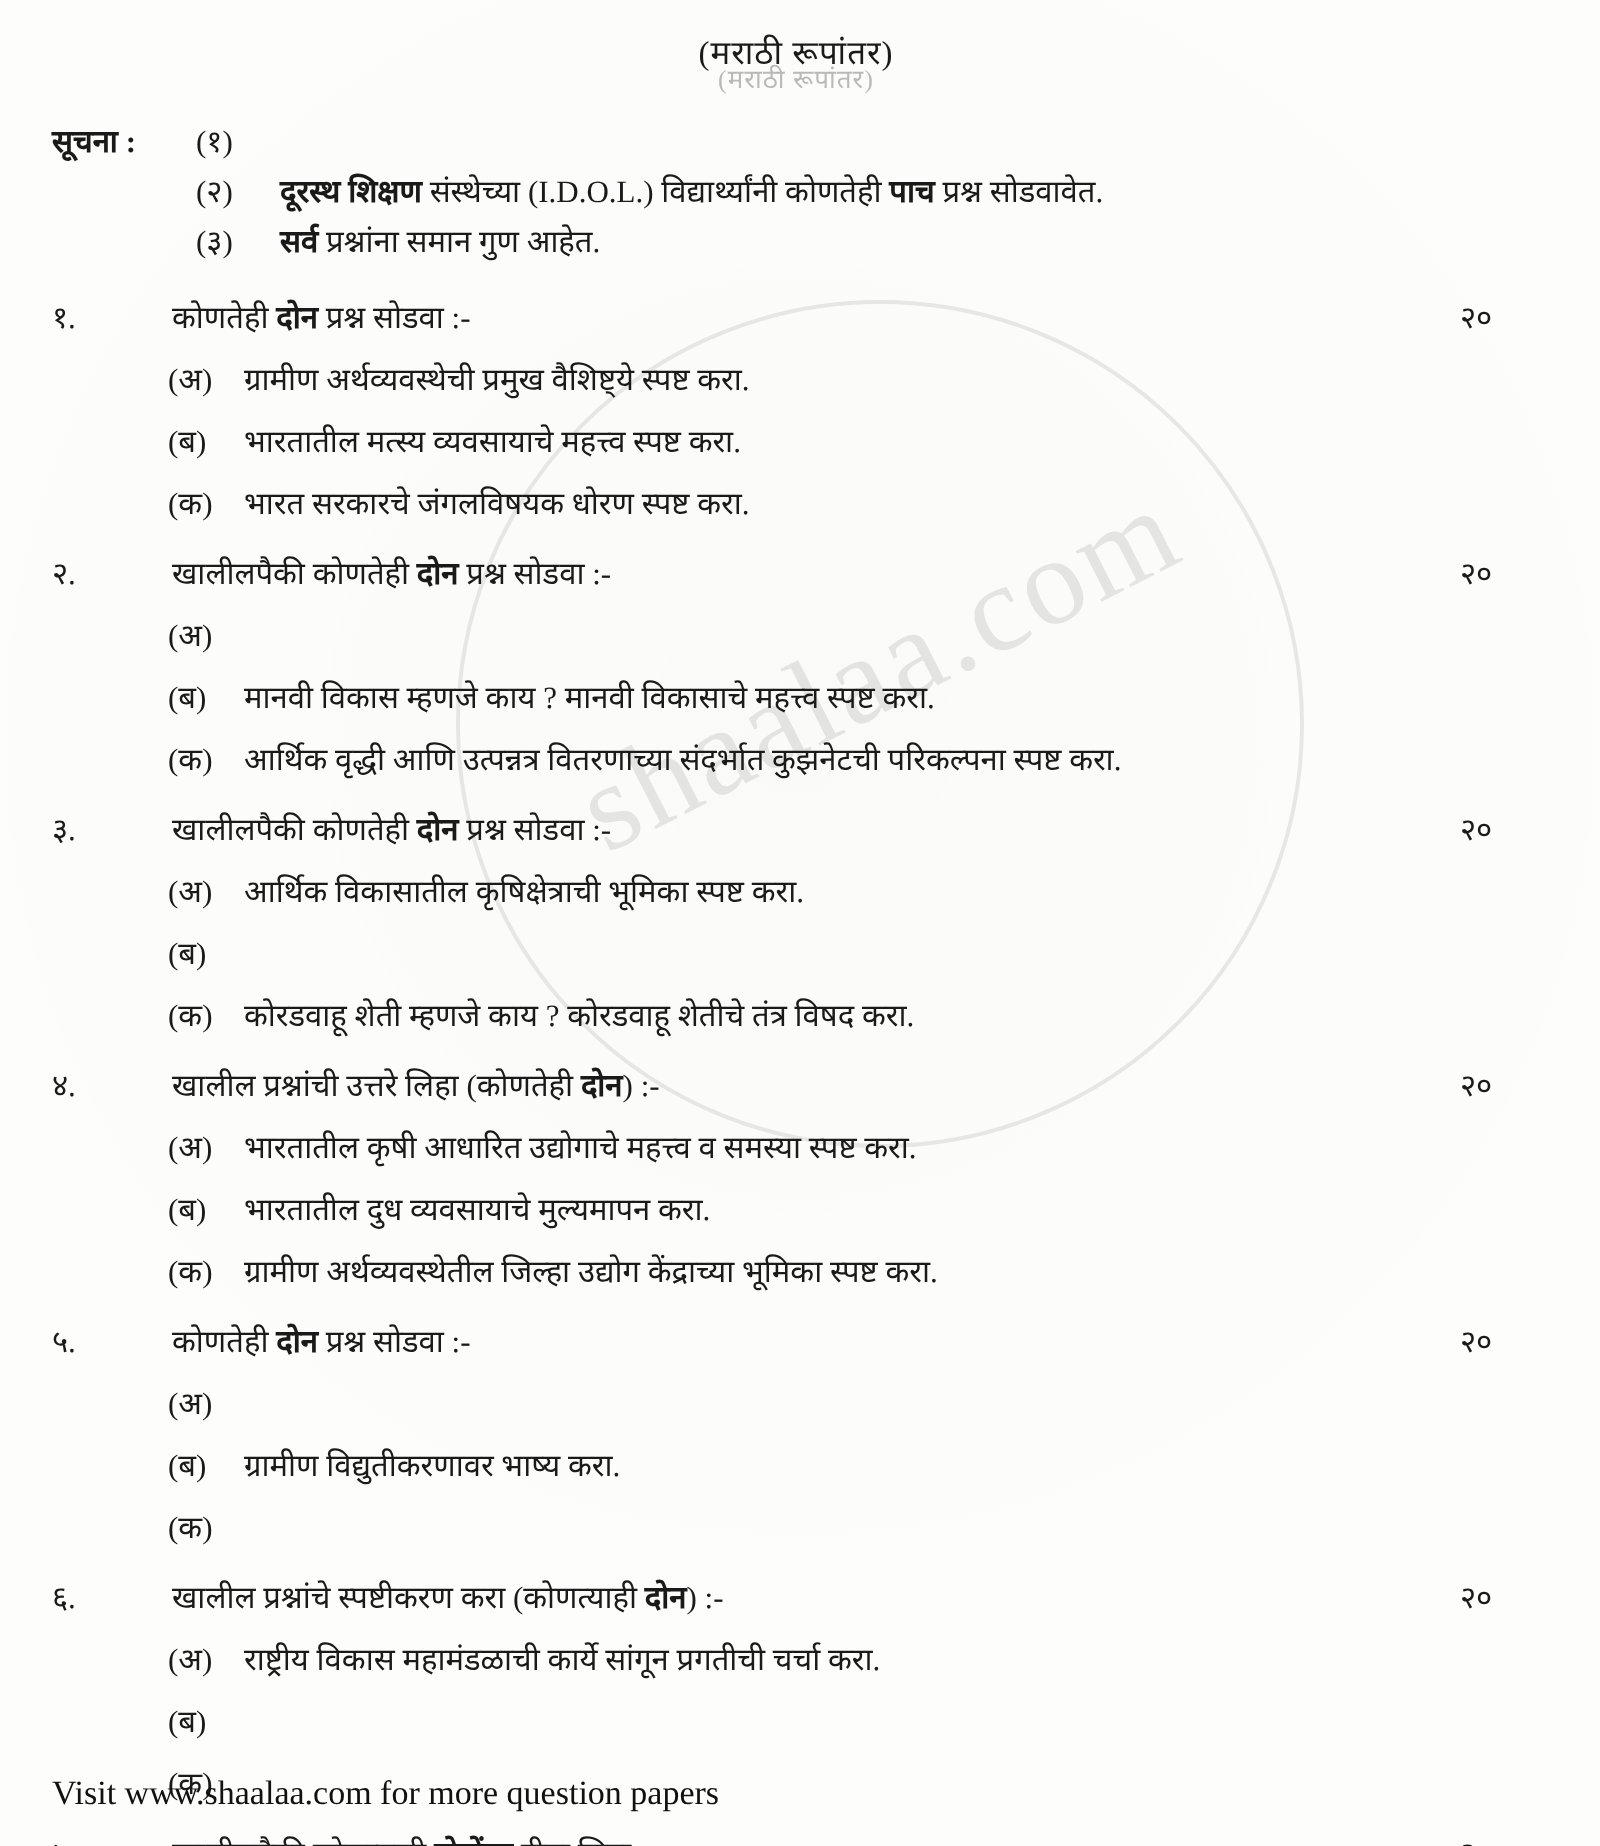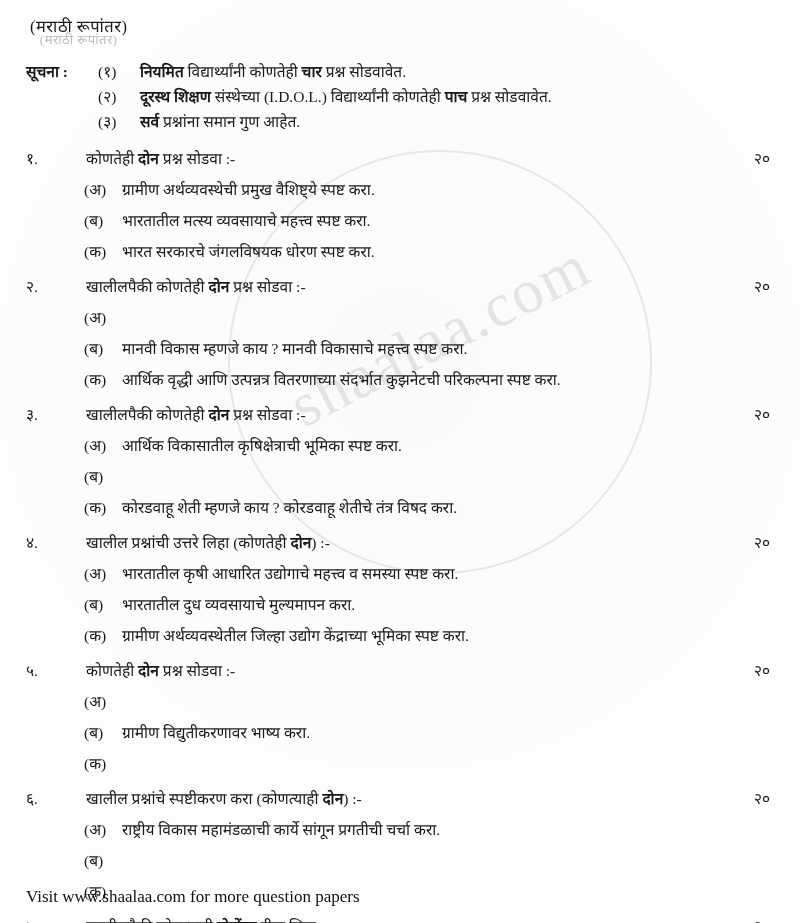--- a/index.html
+++ b/index.html
@@ -54,21 +54,21 @@
     z-index: 0;
     white-space: nowrap;
   }
 
   .content {
     position: relative;
     z-index: 1;
   }
 
   .header-title {
-    text-align: left;
+    text-align: center;
     font-size: 16.5px;
     letter-spacing: 0.5px;
     margin: 4px 0 0 0;
     position: relative;
     display: block;
   }
   .header-title .inner {
     display: inline-block;
     position: relative;
     padding: 0 4px;
@@ -130,21 +130,21 @@
   .q-title {
     flex: 1 1 auto;
     padding-right: 60px;
     margin-left: 32px;
   }
   .q-marks {
     position: absolute;
     right: 0;
     top: 0;
     width: 40px;
-    text-align: right;
+    text-align: left;
   }
   .sub-item {
     display: flex;
     align-items: baseline;
     margin-top: 9px;
     padding-left: 58px;
   }
   .sub-tag {
     width: 38px;
     flex: 0 0 38px;
@@ -178,21 +178,20 @@
         <span>(मराठी रूपांतर)</span>
         <span class="header-ghost">(मराठी रूपांतर)</span>
       </span>
     </div>
 
     <div class="instructions">
 
       <div class="instr-row">
         <div class="instr-label">सूचना :</div>
         <div class="instr-num">(१)</div>
-        <div class="instr-text"><b>नियमित</b><span> विद्यार्थ्यांनी कोणतेही </span><b>चार</b><span> प्रश्न सोडवावेत.</span></div>
       </div>
 
       <div class="instr-row sub">
         <div class="instr-label">&nbsp;</div>
         <div class="instr-num">(२)</div>
         <div class="instr-text"><b>दूरस्थ शिक्षण</b><span> संस्थेच्या (I.D.O.L.) विद्यार्थ्यांनी कोणतेही </span><b>पाच</b><span> प्रश्न सोडवावेत.</span></div>
       </div>
 
       <div class="instr-row sub">
         <div class="instr-label">&nbsp;</div>

